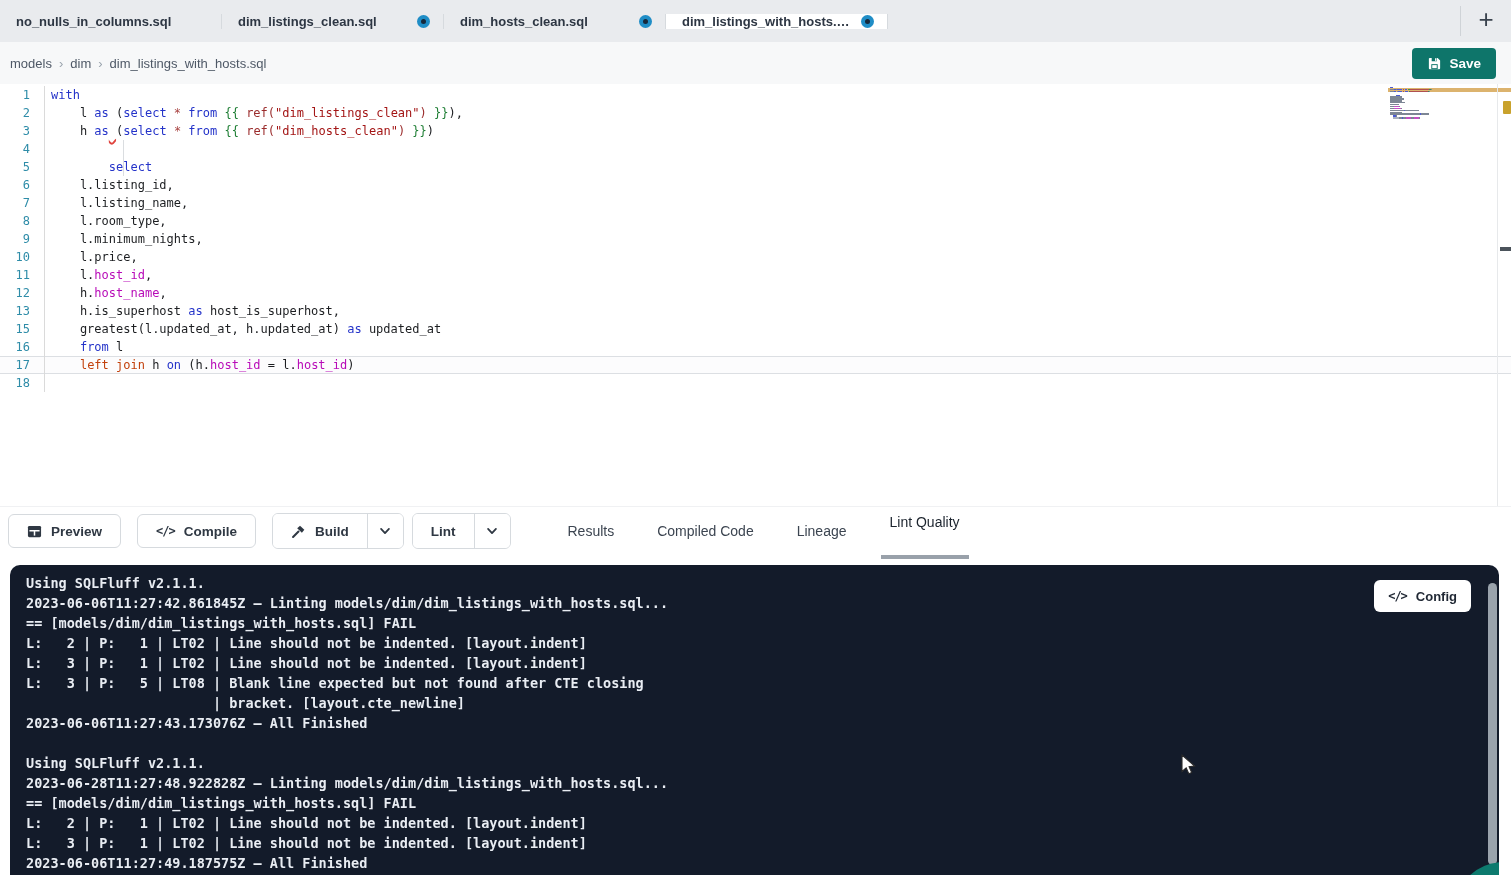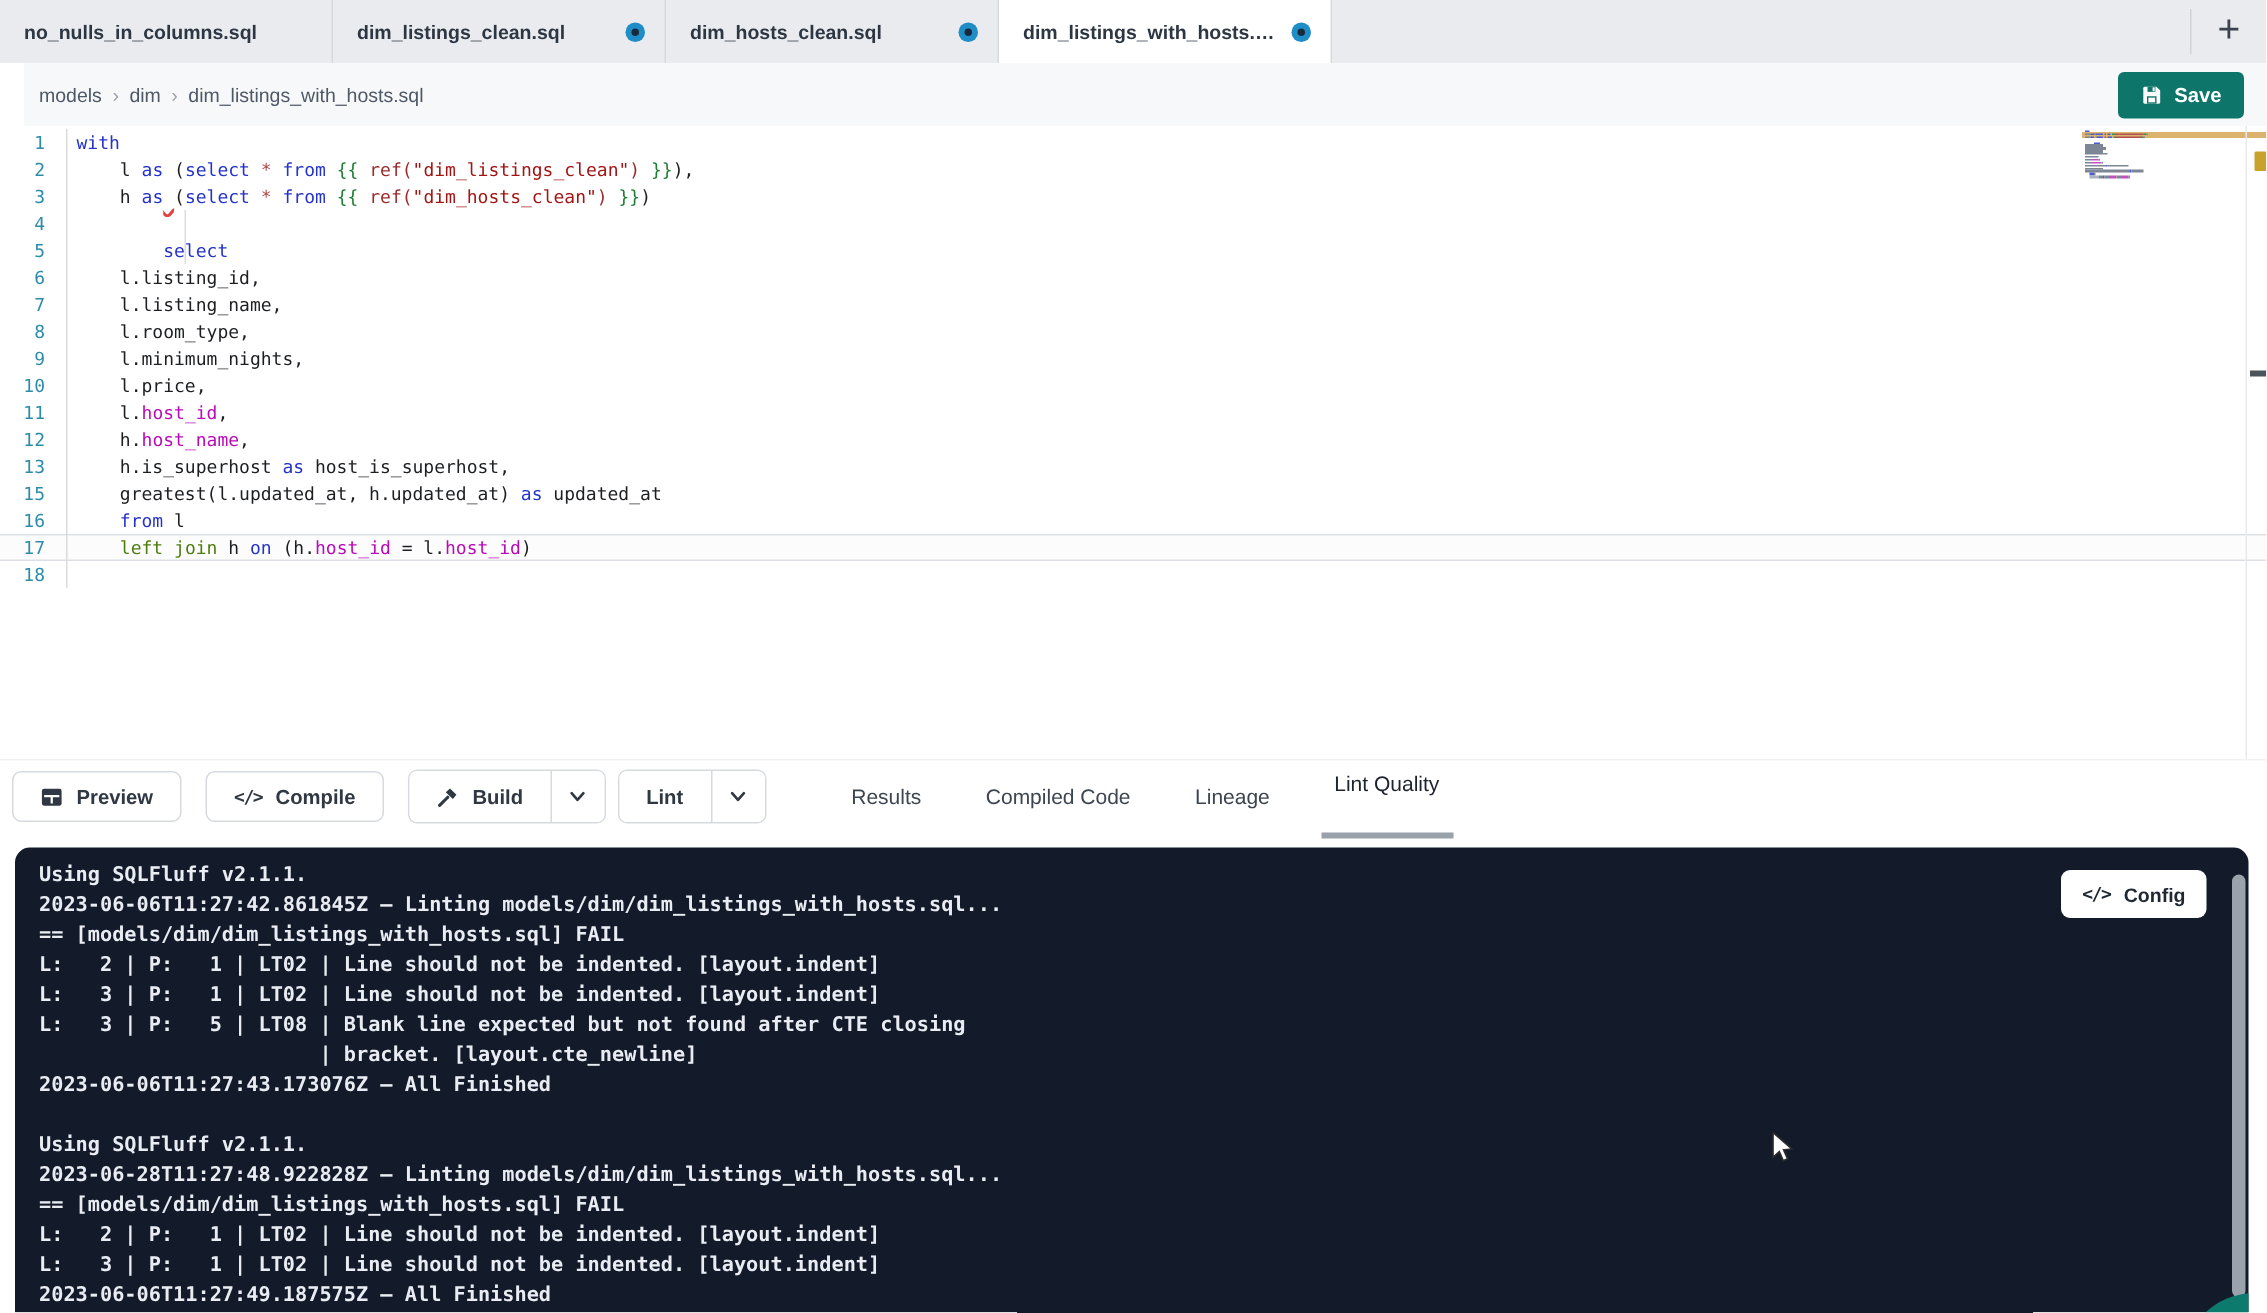--- a/index.html
+++ b/index.html
@@ -15,42 +15,42 @@
   .dot{position:absolute;right:13px;top:50%;margin-top:-6.5px;width:13px;height:13px;border-radius:50%;
        background:#1f8dc6;display:flex;align-items:center;justify-content:center;}
   .dot::after{content:"";width:5px;height:5px;border-radius:50%;background:#17293b;}
   .tab-spacer{flex:1;}
   .tab-sep{width:1px;background:#cfd3d7;margin:6px 0;}
   .new-tab{width:50px;border:none;background:none;font-size:26px;font-weight:400;color:#3a434e;
            display:flex;align-items:center;justify-content:center;line-height:1;padding:0 0 4px 0;}
 
   
   .crumbbar{position:absolute;top:42px;left:0;right:0;height:42px;background:#f7f8f9;
-            display:flex;align-items:center;padding:0 15px 0 10px;box-sizing:border-box;margin-left:16px;}
+            display:flex;align-items:center;padding:0 15px 0 10px;box-sizing:border-box;}
   .breadcrumb{display:flex;align-items:center;gap:7px;font-size:13px;color:#4e5866;}
   .crumb-sep{color:#9aa3ad;font-size:13px;}
   .save-btn{margin-left:auto;height:31px;padding:0 15px;border:none;border-radius:4px;background:#0e756a;
             color:#fff;font-family:inherit;font-size:13.5px;font-weight:700;display:flex;align-items:center;gap:7px;cursor:pointer;}
 
   
   .editor{position:absolute;top:84px;left:0;right:0;height:422px;background:#fff;overflow:hidden;}
   .code-lines{padding-top:2px;}
   .code-line{display:flex;height:18px;line-height:18px;font-family:"DejaVu Sans Mono",monospace;font-size:12px;}
   .code-line.active{background:#fcfcfd;box-shadow:inset 0 1px 0 #dcdfe3, inset 0 -1px 0 #dcdfe3;}
   .gutter{flex:none;width:45px;box-sizing:border-box;padding-right:14px;text-align:right;
           color:#2e8ca8;border-right:1px solid #dadada;}
   .code-text{white-space:pre;padding-left:6px;color:#1c1e21;}
   .tk-pl{color:#1c1e21;}
   .tk-kw{color:#2433c9;}
   .tk-op{color:#a94442;}
   .tk-jinja{color:#1e7e34;}
   .tk-fn{color:#9b2c2c;}
   .tk-str{color:#a31515;}
   .tk-mag{color:#b80bb8;}
-  .tk-dim{color:#4d7c0f;}
+  .tk-dim{color:#c2410c;}
   .tk-sq{text-decoration:underline wavy #e0443f;text-decoration-thickness:1.5px;text-underline-offset:3px;}
   .indent-guide{position:absolute;left:123px;top:56px;width:1px;height:36px;background:#dadde0;}
   .minimap{position:absolute;left:1390px;top:3px;width:72px;}
   .mm-row{display:flex;height:1.3px;margin-bottom:0.6px;}
   .mm-seg{height:100%;}
   .mm-highlight{position:absolute;left:1388px;right:0;top:4px;height:3.5px;background:#dcb36e;}
   .scroll-track{position:absolute;left:1497px;top:0;bottom:0;width:1px;background:#e7e9eb;}
   .mark-gold{position:absolute;left:1503px;top:17px;width:8px;height:13px;background:#c9a22c;border-radius:1px;}
   .mark-dark{position:absolute;left:1500px;top:163px;width:11px;height:4px;background:#4b535b;}
 
@@ -81,21 +81,21 @@
   .float-circle{position:absolute;left:1445px;top:297px;width:96px;height:96px;border-radius:50%;background:#0d7a6e;}
 
   .cursor{position:absolute;left:1180px;top:754px;pointer-events:none;}
 </style>
 </head>
 <body>
 
 <div class="app">
 
   <div class="tabbar">
-    <div id="tabs" style="display:flex;">
+    <div id="tabs" style="display:flex;align-items:center;">
         <div class="tab">
           <span class="tab-label">no_nulls_in_columns.sql</span>
         </div>
         <div class="tab">
           <span class="tab-label">dim_listings_clean.sql</span>
           <span class="dot"></span>
         </div>
         <div class="tab">
           <span class="tab-label">dim_hosts_clean.sql</span>
           <span class="dot"></span>

